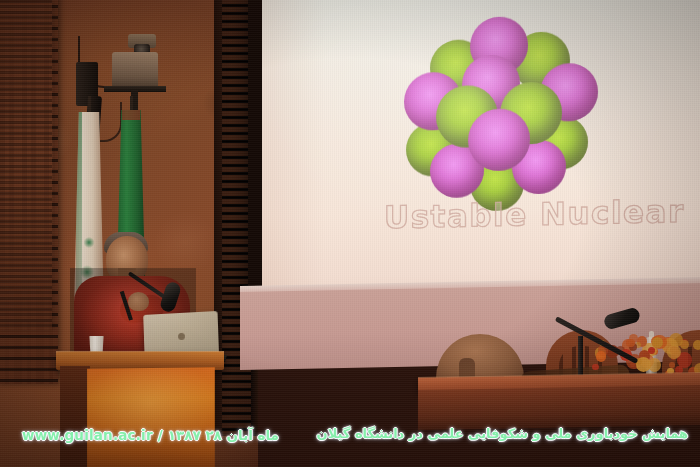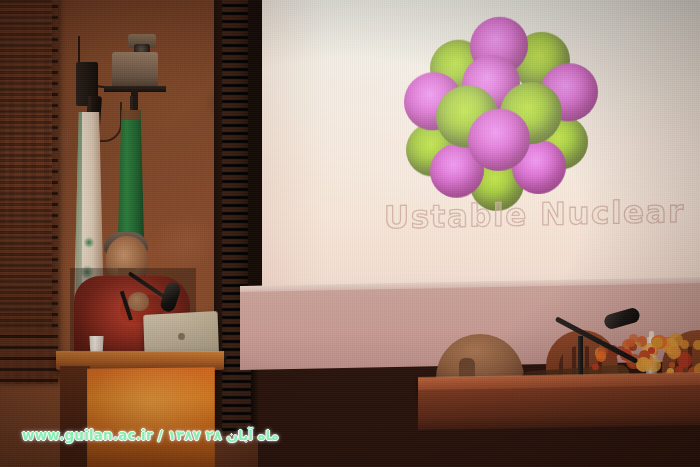--- a/index.html
+++ b/index.html
@@ -608,15 +608,16 @@
   <div class="podium-top-hi"></div>
   <div class="podium-top"></div>
   <div class="podium-side"></div>
   <div class="podium-body"></div>
 
   <div class="grade"></div>
   <div class="grain"></div>
 
   <div class="caption-layer">
     <div class="cap cap-left">www.guilan.ac.ir / ۱۳۸۷ ماه آبان ۲۸</div>
+    <div class="cap cap-right">همایش خودباوری ملی و شکوفایی علمی در دانشگاه گیلان</div>
   </div>
 
 </div>
 
 </body></html>

